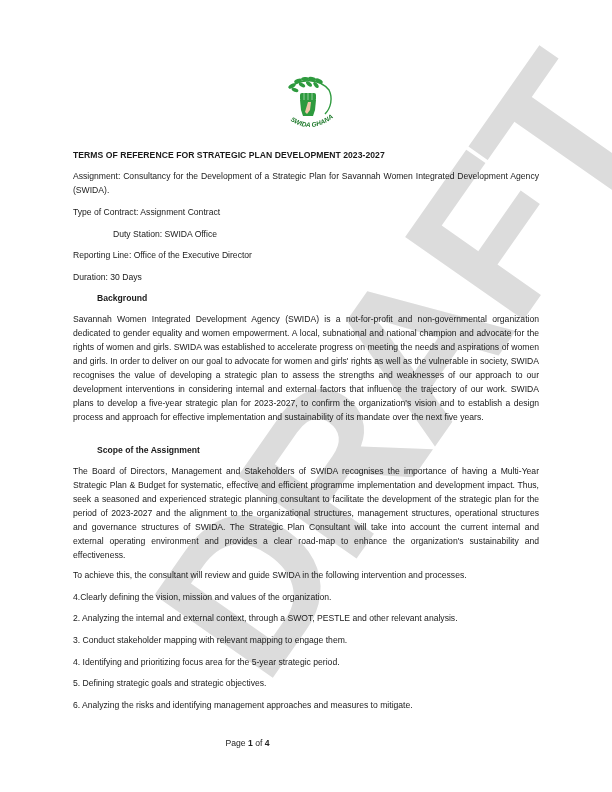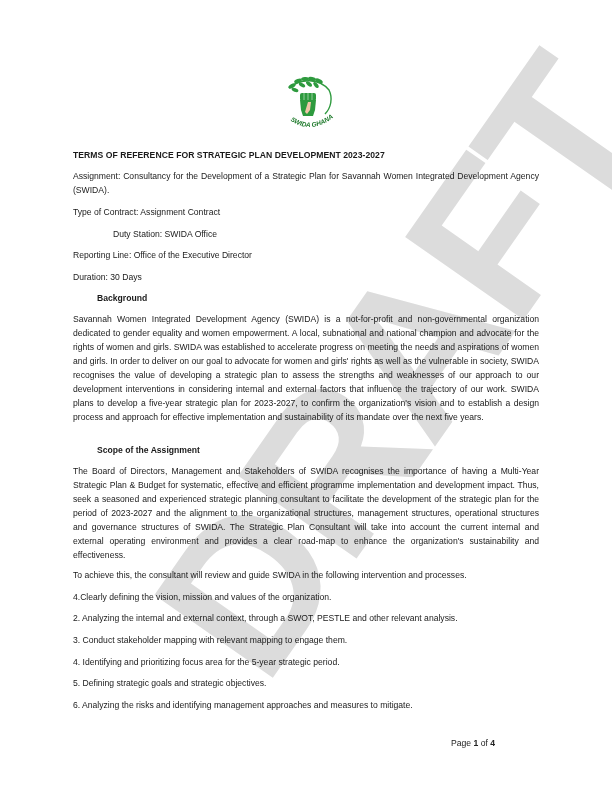--- a/index.html
+++ b/index.html
@@ -4,21 +4,21 @@
   <style>
     html, body { margin: 0; padding: 0; background: #ffffff; }
     body { width: 612px; height: 792px; position: relative; overflow: hidden; font-family: "Liberation Sans", sans-serif; color: #1a1a1a; }
     .page { position: absolute; left: 0; top: 0; width: 612px; height: 792px; }
     .watermark { position: absolute; left: 95px; top: 330px; font-family: "Liberation Sans", sans-serif; font-weight: bold; font-size: 210px; color: #dcdcdc; transform: rotate(-55deg); transform-origin: center center; letter-spacing: -6px; z-index: 0; width: 520px; text-align: center; line-height: 1; pointer-events: none; }
     .logo { position: absolute; left: 283px; top: 76px; width: 52px; height: 58px; }
     .title { position: absolute; left: 73px; top: 150px; width: 466px; text-align: left; font-weight: bold; font-size: 8.6px; letter-spacing: 0.05px; }
     .p { position: absolute; left: 73px; width: 466px; font-size: 8.6px; line-height: 14px; }
     .j { text-align: justify; text-align-last: left; }
     .h { font-weight: bold; padding-left: 24px; }
-    .footer { position: absolute; left: 0; width: 495px; top: 738px; text-align: right; font-family: "Liberation Sans", sans-serif; font-size: 8.6px; color: #222; }
+    .footer { position: absolute; left: 0; width: 495px; top: 738px; text-align: center; font-family: "Liberation Sans", sans-serif; font-size: 8.6px; color: #222; }
     .footer b { font-weight: bold; }
   </style>
 </head>
 <body>
 
 <div class="page">
 
   <div class="watermark">DRAFT</div>
 
   <div class="logo">

